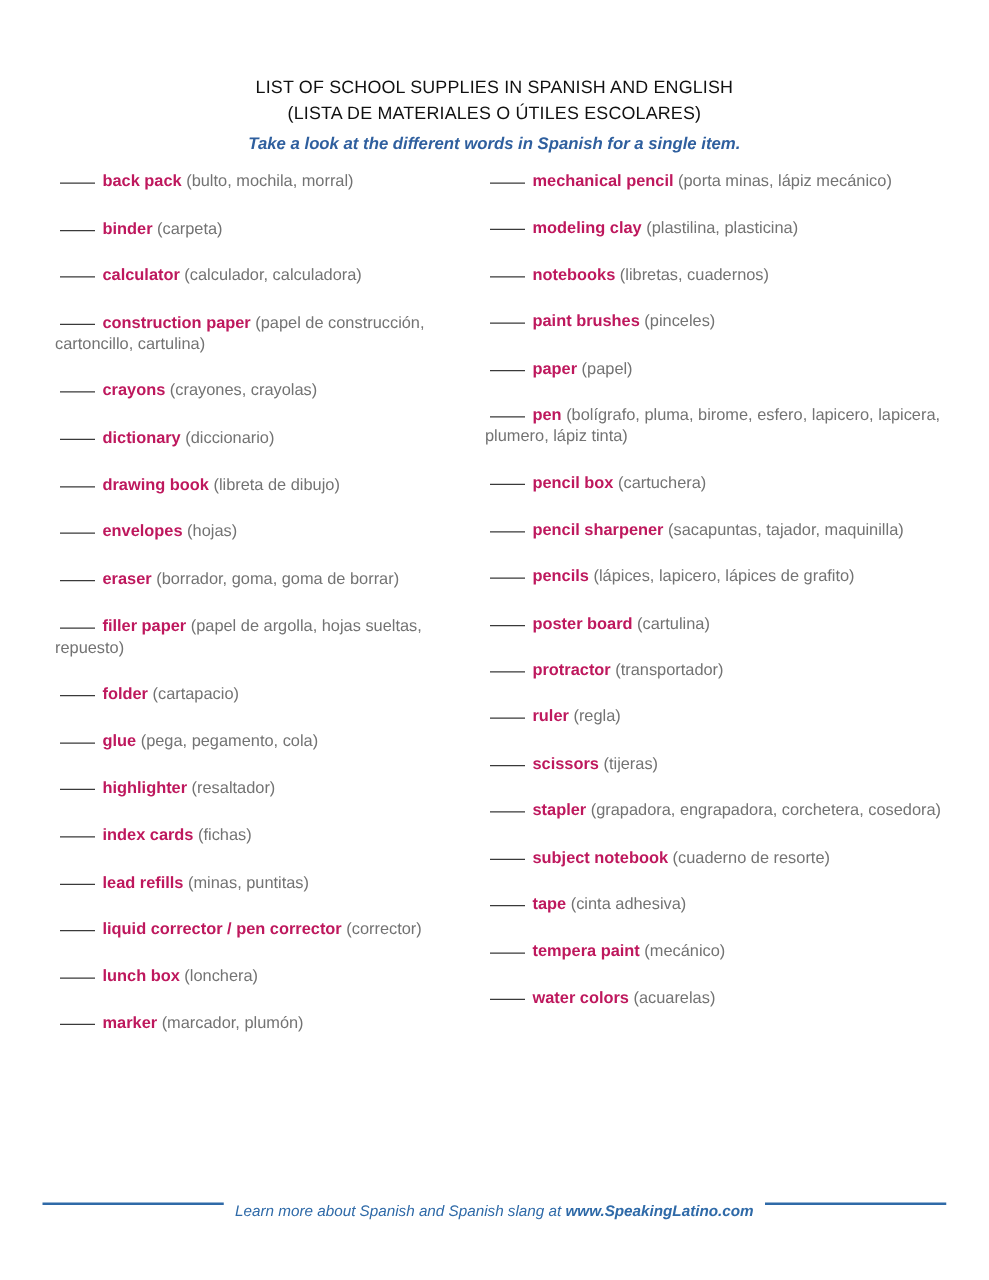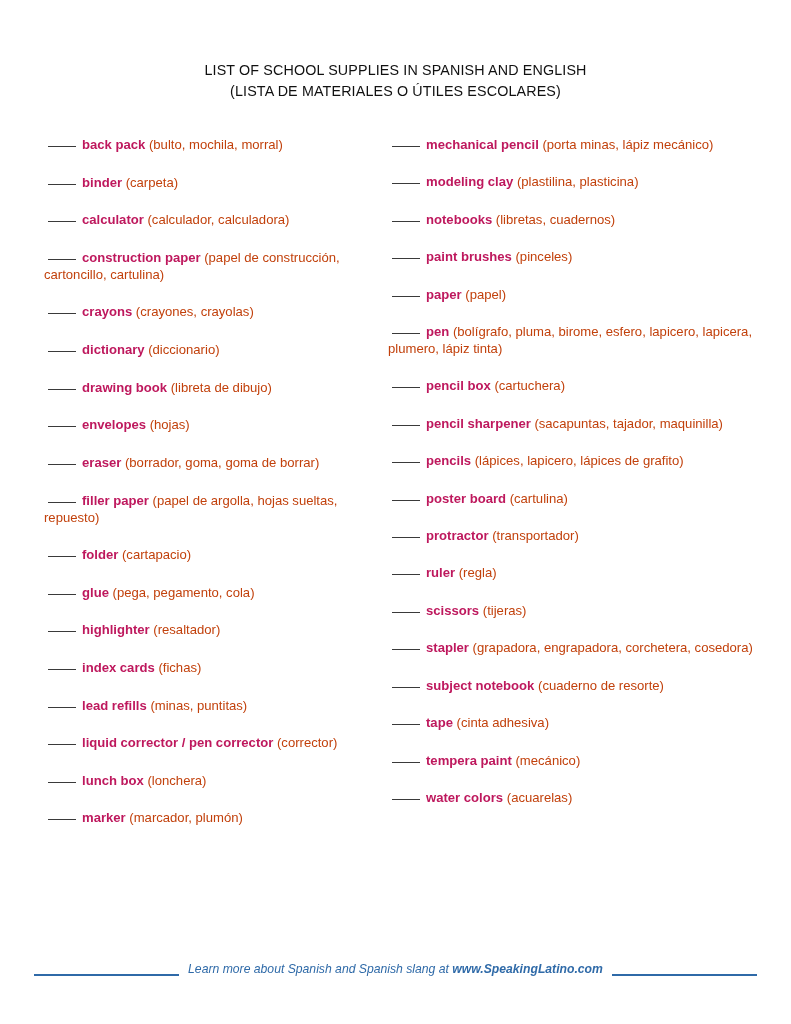--- a/index.html
+++ b/index.html
@@ -88,31 +88,31 @@
     height: 0;
     overflow: hidden;
     color: transparent;
   }
   .entry .term {
     font-weight: bold;
     color: #be185d;
   }
   .entry .trans {
     font-weight: normal;
-    color: #c2410c;
+    color: #737373;
   }
 
   
   .footer {
     position: absolute;
     left: 0;
     bottom: 48px;
     width: 791px;
     display: flex;
-    align-items: flex-end;
+    align-items: flex-start;
     justify-content: center;
     gap: 9px;
     padding: 0 34px;
     box-sizing: border-box;
   }
   .footer .rule {
     height: 1.6px;
     background: #2f6aa8;
     flex: 1 1 auto;
     min-width: 20px;
@@ -131,20 +131,21 @@
   }
 </style>
 </head>
 <body>
 
 <div class="page">
 
   <div class="header">
     <div class="title-line">LIST OF SCHOOL SUPPLIES IN SPANISH AND ENGLISH</div>
     <div class="title-line">(LISTA DE MATERIALES O ÚTILES ESCOLARES)</div>
+    <div class="subtitle">Take a look at the different words in Spanish for a single item.</div>
   </div>
 
   <div class="columns">
     <div class="column col-left" id="col-left">
         <div class="entry"><span class="blank">_____</span><span class="term">back pack</span><span class="trans"> (bulto, mochila, morral)</span></div>
         <div class="entry"><span class="blank">_____</span><span class="term">binder</span><span class="trans"> (carpeta)</span></div>
         <div class="entry"><span class="blank">_____</span><span class="term">calculator</span><span class="trans"> (calculador, calculadora)</span></div>
         <div class="entry"><span class="blank">_____</span><span class="term">construction paper</span><span class="trans"> (papel de construcción, cartoncillo, cartulina)</span></div>
         <div class="entry"><span class="blank">_____</span><span class="term">crayons</span><span class="trans"> (crayones, crayolas)</span></div>
         <div class="entry"><span class="blank">_____</span><span class="term">dictionary</span><span class="trans"> (diccionario)</span></div>

